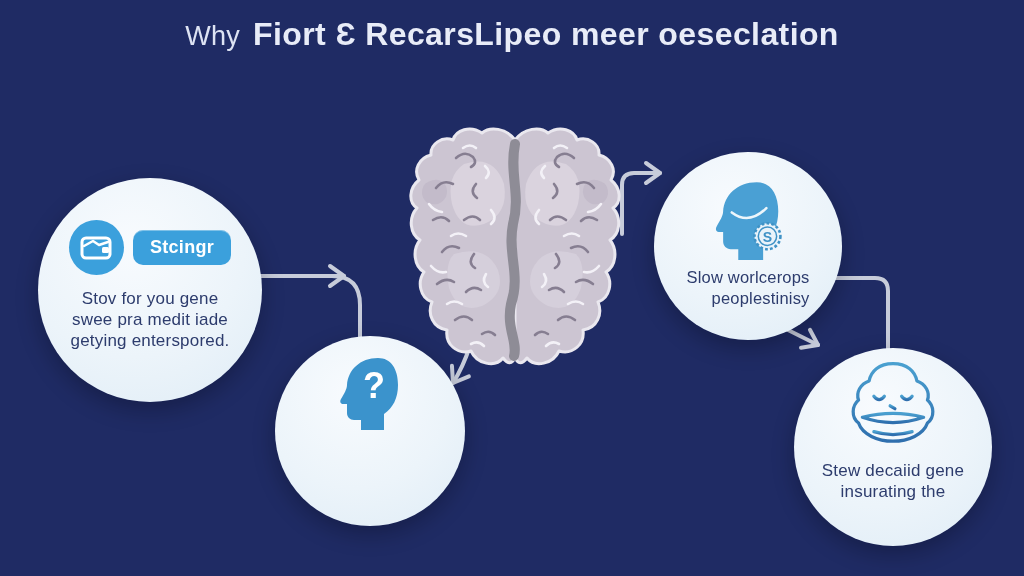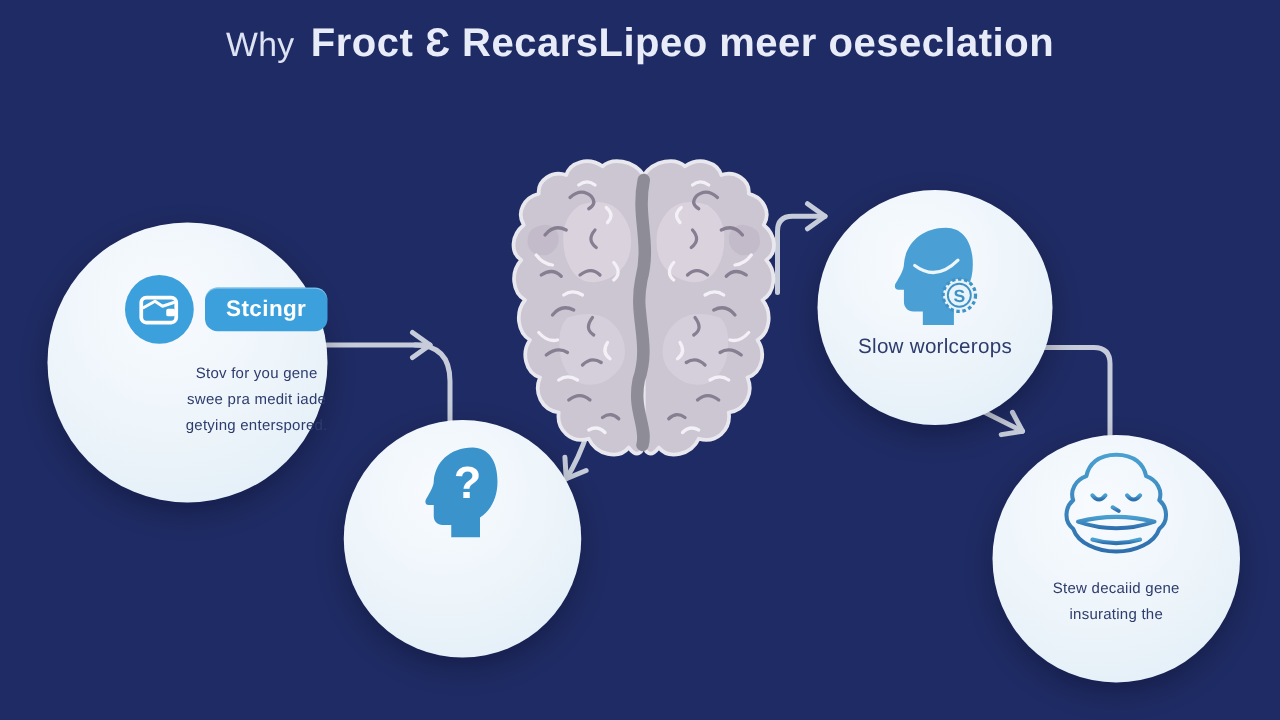--- a/index.html
+++ b/index.html
@@ -21,26 +21,26 @@
   
   .brain{position:absolute;left:406px;top:122px;z-index:2;}
   
   .bubble{
     position:absolute;border-radius:50%;z-index:3;
     background:radial-gradient(circle at 42% 30%,#f8fbfe 0%,#ecf4fa 55%,#dfecf6 100%);
     box-shadow:0 8px 22px rgba(0,0,10,.28);
     display:flex;flex-direction:column;align-items:center;
     color:#2d3c6d;text-align:center;
   }
-  .bubble-left{left:38px;top:178px;width:224px;height:224px;align-items:flex-end;}
+  .bubble-left{left:38px;top:178px;width:224px;height:224px;}
   .bubble-bottom-middle{left:275px;top:336px;width:190px;height:190px;}
   .bubble-top-right{left:654px;top:152px;width:188px;height:188px;}
   .bubble-bottom-right{left:794px;top:348px;width:198px;height:198px;}
 
-  .bubble-text{font-size:12px;line-height:21px;font-weight:500;letter-spacing:.2px;}
+  .bubble-text{font-size:17px;line-height:21px;font-weight:500;letter-spacing:.2px;}
   .bubble-bottom-middle .bubble-text,
   .bubble-top-right .bubble-text{font-size:16.5px;line-height:20.5px;}
 
   .icon-row{display:flex;align-items:center;gap:9px;margin-top:42px;}
   .circle-icon{
     width:55px;height:55px;border-radius:50%;background:#3ba0dc;
     display:flex;align-items:center;justify-content:center;flex:0 0 auto;
   }
   .pill{
     background:#3ba0dc;border-radius:10px;padding:7px 17px;
@@ -55,21 +55,21 @@
   .bubble-bottom-right .face-icon{margin-top:10px;}
   .bubble-bottom-right .bubble-text{margin-top:14px;}
 </style>
 </head>
 <body>
 
 <div class="canvas">
 
   <h1 class="title">
     <span class="title-prefix">Why</span>
-    <span class="title-main">Froct Ɛ RecarsLipeo meer oeseclation</span>
+    <span class="title-main">Fiort Ɛ RecarsLipeo meer oeseclation</span>
   </h1>
 
   <svg class="connectors" width="1024" height="576" viewBox="0 0 1024 576">
     <defs>
       <marker id="chev" markerUnits="userSpaceOnUse" markerWidth="28" markerHeight="28" refX="21" refY="14" orient="auto">
         <path d="M7,4 L21,14 L7,24" fill="none" stroke="#c7ccda" stroke-width="4" stroke-linecap="round" stroke-linejoin="round"></path>
       </marker>
     </defs>
     <g fill="none" stroke="#c7ccda" stroke-width="4" stroke-linecap="round">
       <path d="M332,276 Q360,276 360,305 L360,338"></path>
@@ -156,20 +156,21 @@
                C9,61 12,64 16,64 L23,64 L23,74 L46,74 L46,58 C55,52 60,42 60,29 C60,13 53,2 40,2 Z" fill="#4aa0d4"></path>
       <path d="M17,30 Q33,42 49,26" fill="none" stroke="#ffffff" stroke-width="2.4" stroke-linecap="round" opacity="0.9"></path>
       <g>
         <circle cx="50" cy="52" r="12" fill="#e9f3fa" stroke="#3f92c6" stroke-width="2.4" stroke-dasharray="2.6 2"></circle>
         <circle cx="50" cy="52" r="8.5" fill="none" stroke="#3f92c6" stroke-width="1.4"></circle>
         <text x="50" y="57" font-size="13" font-weight="bold" fill="#3f92c6" text-anchor="middle" font-family="Liberation Sans, sans-serif">S</text>
       </g>
     </svg>
     <div class="bubble-text">
       <div>Slow worlcerops</div>
+      <div>peoplestinisy</div>
     </div>
   </div>
 
   <div class="bubble bubble-bottom-right">
     <svg class="face-icon" width="118" height="88" viewBox="0 0 120 92">
       <defs>
         <linearGradient id="faceStroke" x1="0" y1="0" x2="0" y2="1">
           <stop offset="0" stop-color="#4aa0d0"></stop>
           <stop offset="1" stop-color="#2f6fae"></stop>
         </linearGradient>

